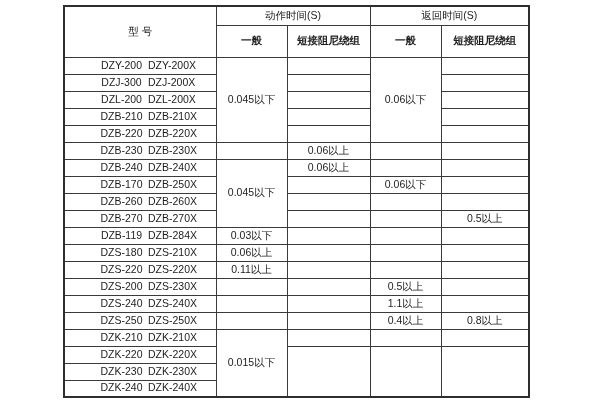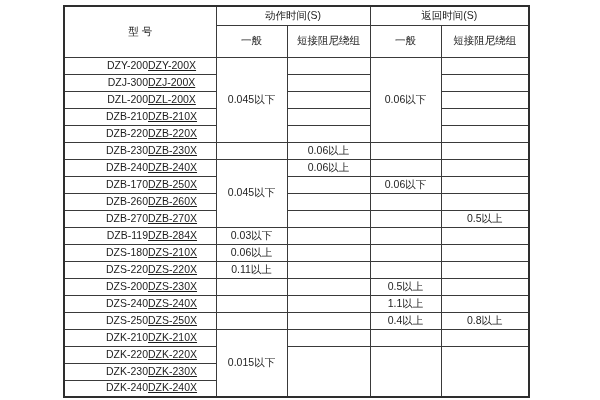--- a/index.html
+++ b/index.html
@@ -16,26 +16,26 @@
     background:#ffffff;
   }
   table.spec td{
     border:1px solid #3a3a3a;
     padding:0;margin:0;
     font-size:10.5px;line-height:1.1;
     text-align:center;vertical-align:middle;
     white-space:nowrap;overflow:hidden;
   }
   tr.hr1{height:19px;}
-  tr.hr2{height:32px;}
+  tr.hr2{height:32px;font-weight:bold;}
   tr.br{height:17px;}
   td.hd{font-size:10.5px;color:#1c1c1c;}
   .mrow{display:flex;justify-content:flex-start;padding-left:30px;}
-  .ma{display:inline-block;width:53px;text-align:right;}
-  .mb{display:inline-block;text-align:left;text-decoration:underline;}
+  .ma{display:inline-block;width:53px;text-align:center;}
+  .mb{display:inline-block;text-align:left;}
 </style>
 </head>
 <body>
 
 <div class="wrap">
 <table class="spec">
   <colgroup>
     <col style="width:152px">
     <col style="width:71px">
     <col style="width:83px">

